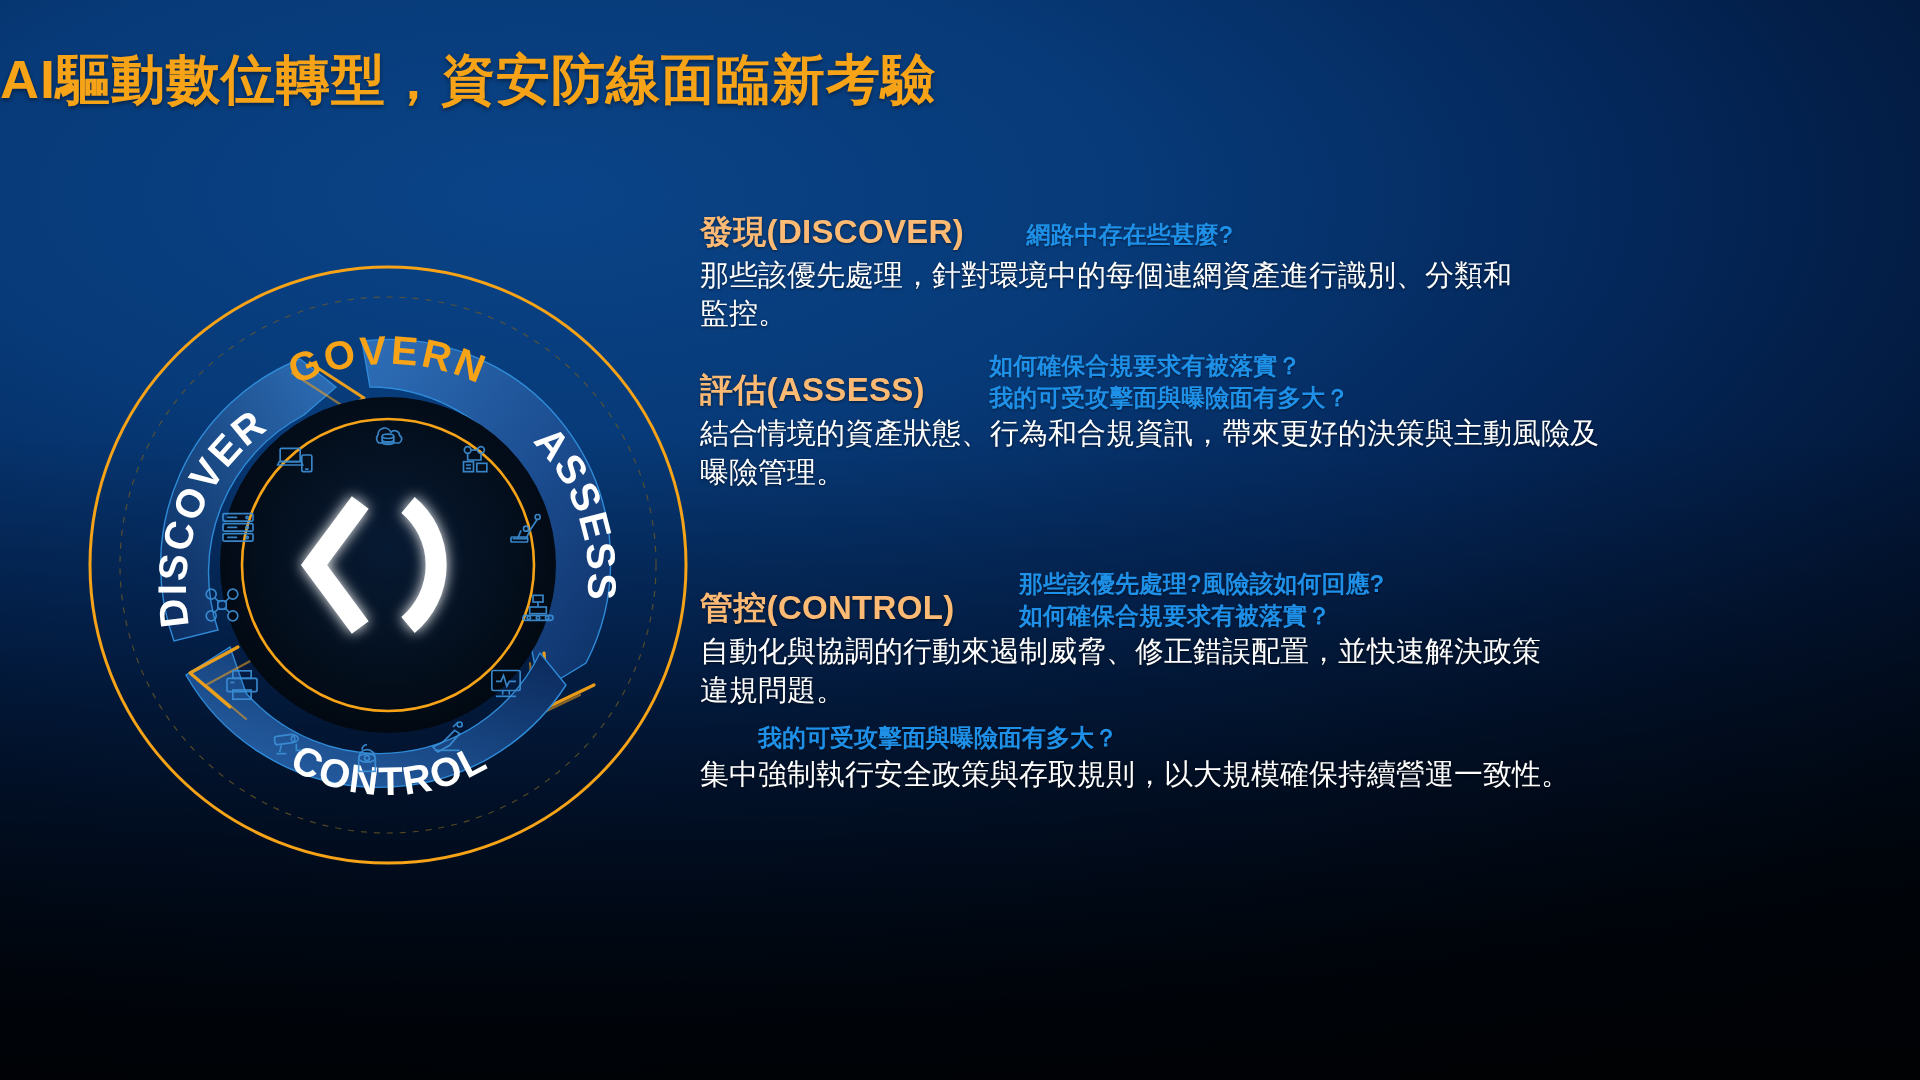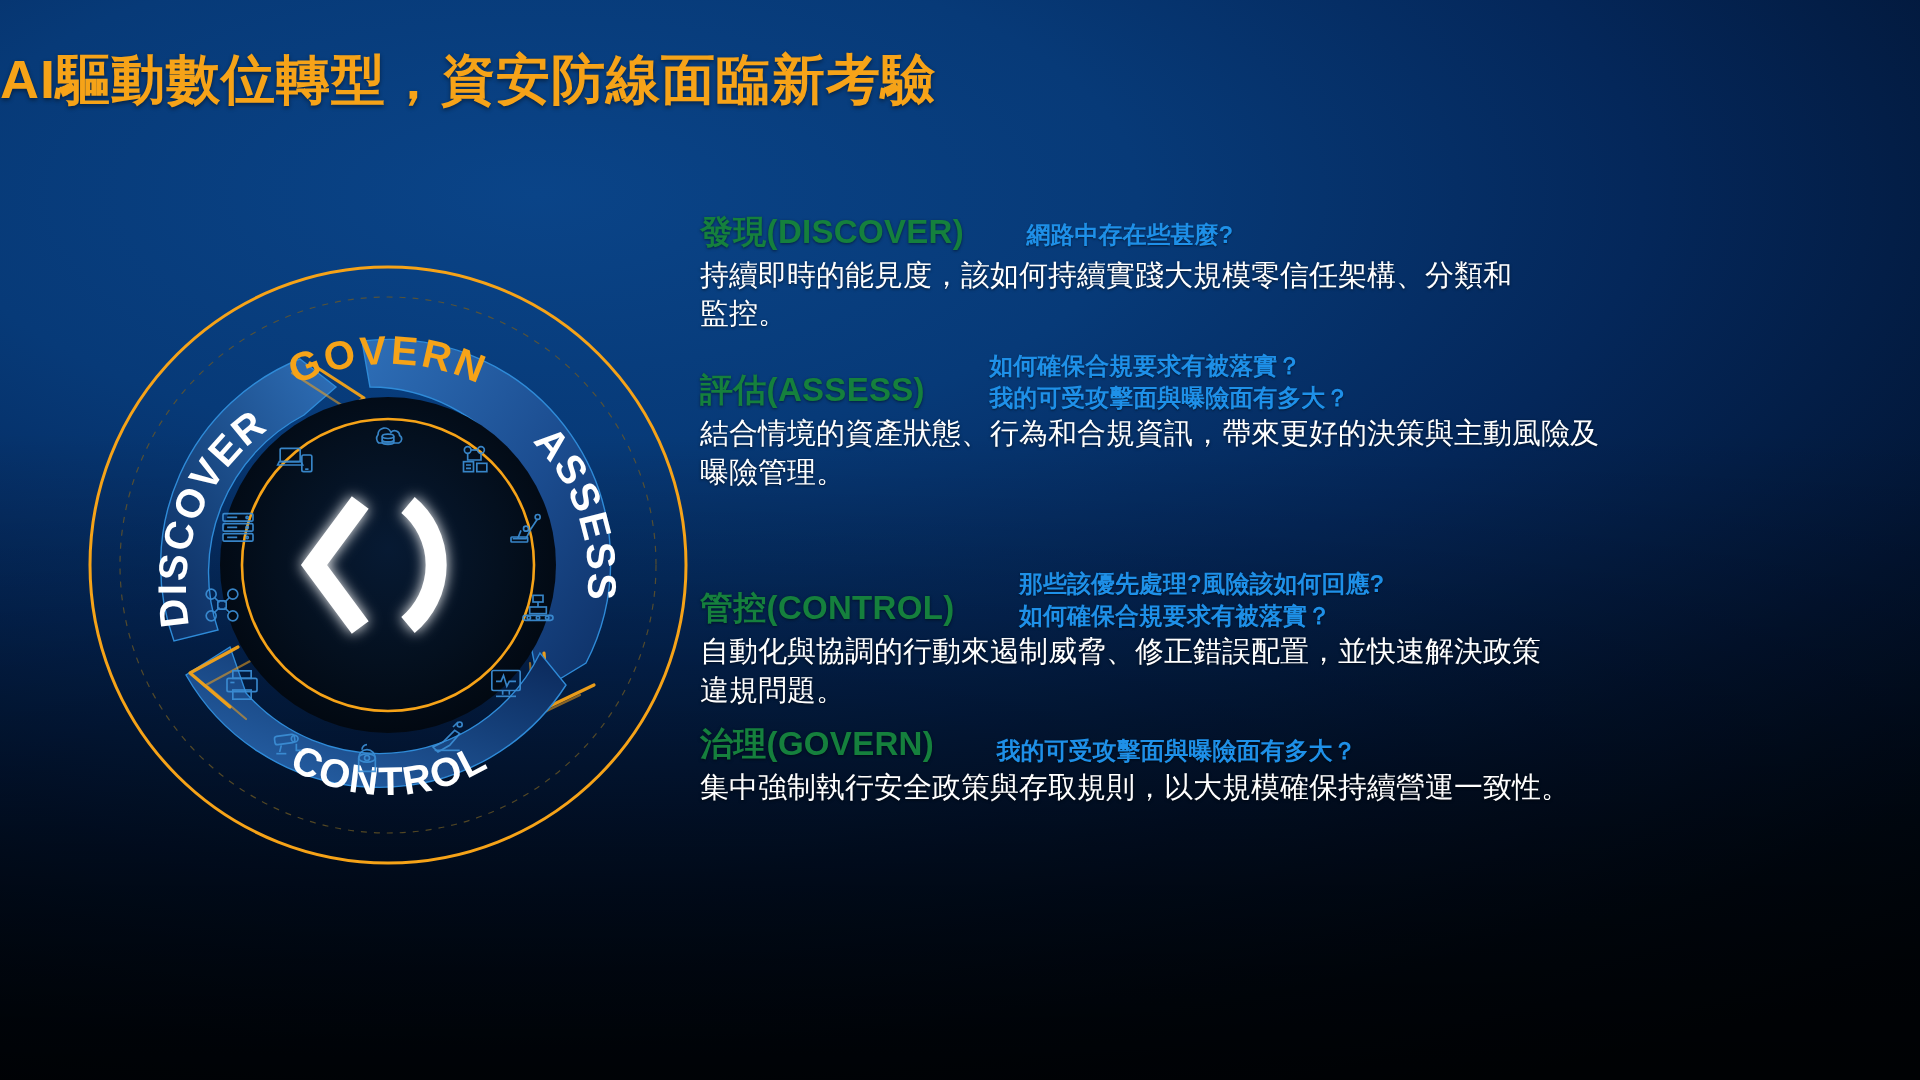--- a/index.html
+++ b/index.html
@@ -50,21 +50,21 @@
   
   .content{
     position:absolute; left:700px; top:210px; width:1180px;
   }
   .block{ position:absolute; left:0; width:1180px; }
   .block .head-row{
     position:relative; height:auto;
   }
   .heading{
     display:inline-block;
-    color:#15803d;
+    color:#fdba74;
     font-size:33px; font-weight:bold;
     letter-spacing:.3px;
     text-shadow:0 1px 3px rgba(0,0,0,.5);
     white-space:nowrap;
     vertical-align:bottom;
   }
   .questions{
     display:inline-block;
     vertical-align:bottom;
     margin-left:26px;
@@ -321,21 +321,21 @@
 
 <div class="content">
 
   <div class="block" id="block-discover">
     <div class="head-row">
       <span class="heading">發現(DISCOVER)</span>
       <span class="questions">
         <div>網路中存在些甚麼?</div>
       </span>
     </div>
-    <div class="body-text">持續即時的能見度，該如何持續實踐大規模零信任架構、分類和
+    <div class="body-text">那些該優先處理，針對環境中的每個連網資產進行識別、分類和
 監控。</div>
   </div>
 
   <div class="block" id="block-assess">
     <div class="head-row">
       <span class="heading">評估(ASSESS)</span>
       <span class="questions">
         <div>如何確保合規要求有被落實？</div>
         <div>我的可受攻擊面與曝險面有多大？</div>
       </span>
@@ -351,21 +351,20 @@
         <div>那些該優先處理?風險該如何回應?</div>
         <div>如何確保合規要求有被落實？</div>
       </span>
     </div>
     <div class="body-text">自動化與協調的行動來遏制威脅、修正錯誤配置，並快速解決政策
 違規問題。</div>
   </div>
 
   <div class="block" id="block-govern">
     <div class="head-row">
-      <span class="heading">治理(GOVERN)</span>
       <span class="questions">
         <div>我的可受攻擊面與曝險面有多大？</div>
       </span>
     </div>
     <div class="body-text">集中強制執行安全政策與存取規則，以大規模確保持續營運一致性。</div>
   </div>
 
 </div>
 
 </body></html>

